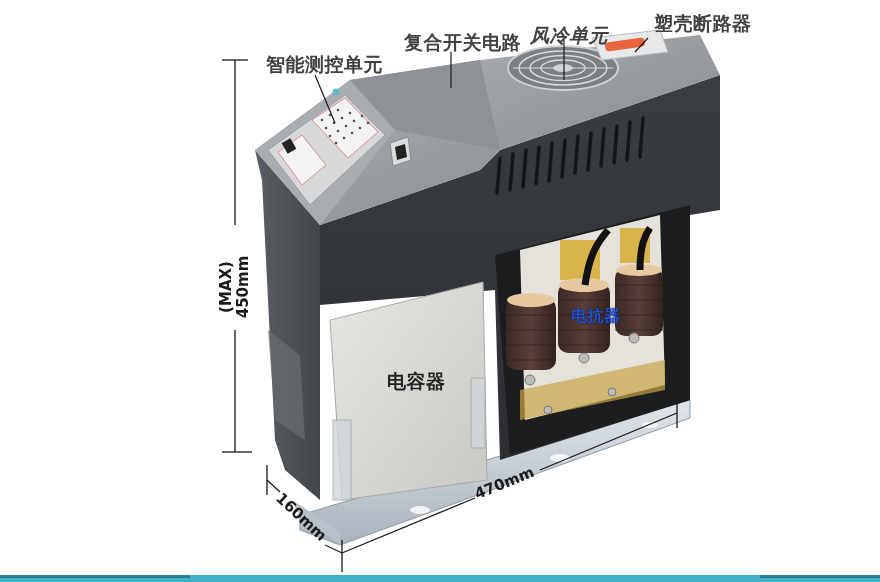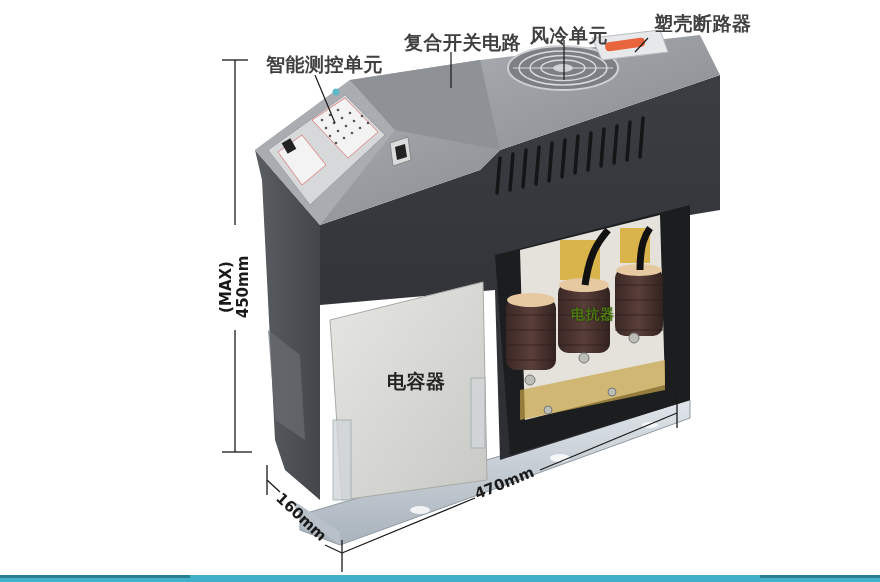--- a/index.html
+++ b/index.html
@@ -1,20 +1,20 @@
 <!DOCTYPE html>
 <html><head>
 <meta charset="utf-8">
 <style>
   html, body { margin:0; padding:0; background:#ffffff; }
   body { width:880px; height:582px; position:relative; overflow:hidden;
          font-family:"DejaVu Sans","Liberation Sans",sans-serif; }
   .stage { position:absolute; left:0; top:0; width:880px; height:582px; }
   .label { position:absolute; font-weight:bold; color:#404040; font-size:19px; white-space:nowrap; letter-spacing:0.5px; }
-  .label.on-dark { color:#4d7c0f; text-shadow:0 0 2px rgba(0,0,0,0.6); font-size:14px; }
+  .label.on-dark { color:#1d4ed8; text-shadow:0 0 2px rgba(0,0,0,0.6); font-size:16px; }
   .label.on-light { color:#222; font-size:19px; }
   .dim { position:absolute; font-weight:bold; color:#1a1a1a; font-size:15px; white-space:nowrap; }
   .bottom-bar { position:absolute; left:0; top:575px; width:880px; height:7px; background:#3fb0c8; }
   .bottom-bar .dark-l { position:absolute; left:0; top:0; width:190px; height:3px; background:#2a7f92; }
   .bottom-bar .dark-r { position:absolute; right:0; top:0; width:120px; height:3px; background:#2a7f92; }
 </style>
 </head>
 <body>
 
 <div class="stage">
@@ -192,21 +192,21 @@
 
     <g stroke="#1a1a1a" stroke-width="1.3">
       <line x1="342" y1="553" x2="475" y2="498"></line>
       <line x1="540" y1="470" x2="677" y2="413"></line>
       <line x1="677" y1="393" x2="677" y2="428"></line>
     </g>
   </svg>
 
   <div class="label" style="left:266px;top:52px;font-family:Liberation Mono, monospace;">智能测控单元</div>
   <div class="label" style="left:404px;top:30px;">复合开关电路</div>
-  <div class="label" style="left:530px;top:23px;">风冷单元</div>
+  <div class="label" style="left:530px;top:23px;font-style:italic;">风冷单元</div>
   <div class="label" style="left:654px;top:11px;">塑壳断路器</div>
   <div class="label on-dark" style="left:571px;top:306px;">电抗器</div>
   <div class="label on-light" style="left:387px;top:369px;">电容器</div>
 
   <div class="dim" style="left:185px;top:270px;transform:rotate(-90deg);transform-origin:center;width:100px;text-align:center;line-height:17px;">
     <div>(MAX)</div>
     <div>450mm</div>
   </div>
   <div class="dim" style="left:473px;top:474px;transform:rotate(-22deg);">470mm</div>
   <div class="dim" style="left:270px;top:508px;transform:rotate(43deg);">160mm</div>

